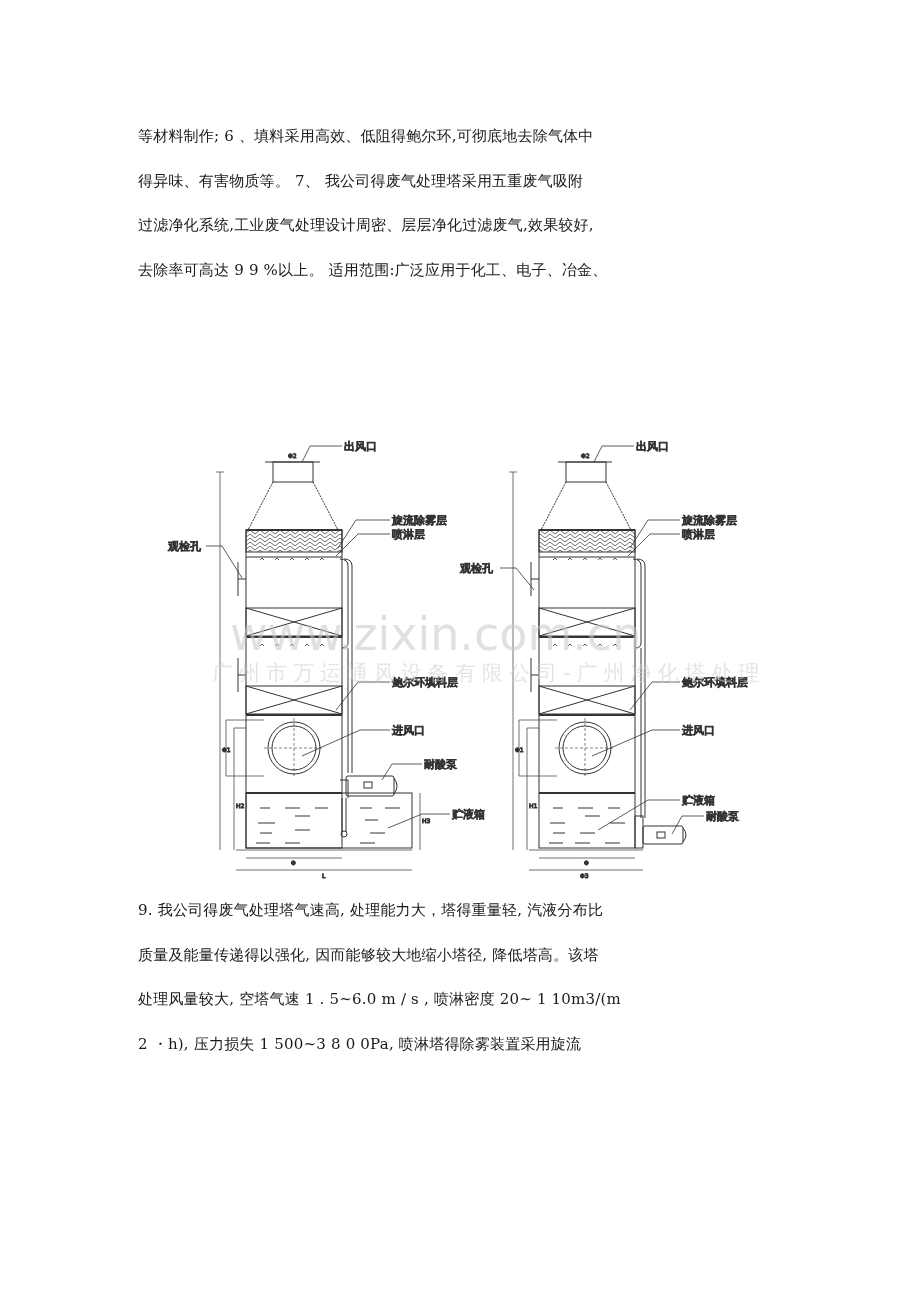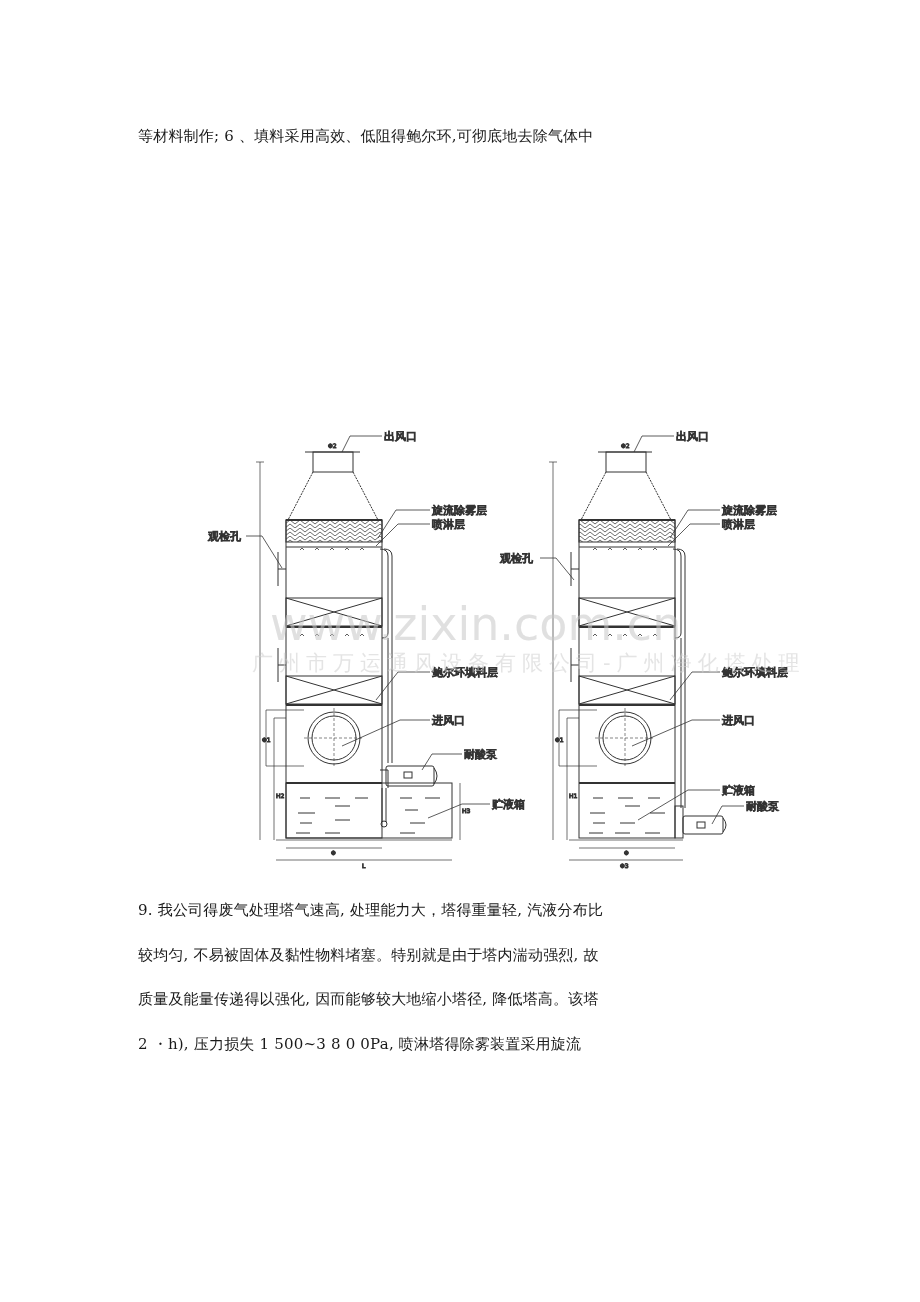--- a/index.html
+++ b/index.html
@@ -2,32 +2,35 @@
 <html><head>
 <meta charset="utf-8">
 <style>
   html, body { margin: 0; padding: 0; background: #ffffff; }
   body { width: 920px; height: 1302px; position: relative; overflow: hidden;
          font-family: "DejaVu Serif", "Liberation Serif", serif; color: #1a1a1a; }
   .para { position: absolute; left: 138px; width: 650px; font-size: 15px; }
   .line { height: 44.5px; line-height: 44.5px; white-space: nowrap; letter-spacing: 0.2px; }
   .p1 { top: 114px; }
   .p2 { top: 888px; }
-  .figure { position: absolute; left: 160px; top: 408px; width: 620px; height: 470px; margin-left: 40px; }
+  .figure { position: absolute; left: 160px; top: 418px; width: 620px; height: 470px; }
   .figure svg { width: 100%; height: 100%; }
   .lbl { font-family: "DejaVu Sans", sans-serif; font-size: 11px; fill: #222; }
   .dim { font-family: "DejaVu Sans", sans-serif; font-size: 6px; fill: #444; }
   .wm { font-family: "DejaVu Sans", sans-serif; font-size: 46px; fill: #c8c8c8; opacity: 0.55; }
   .wm2 { font-family: "DejaVu Sans", sans-serif; font-size: 21px; fill: #cfcfcf; opacity: 0.55; letter-spacing: 6px; }
 </style>
 </head>
 <body>
 
 <div class="para p1">
   <div class="line">等材料制作; 6 、填料采用高效、低阻得鲍尔环,可彻底地去除气体中</div>
+  <div class="line">得异味、有害物质等。 7、 我公司得废气处理塔采用五重废气吸附</div>
+  <div class="line">过滤净化系统,工业废气处理设计周密、层层净化过滤废气,效果较好,</div>
+  <div class="line">去除率可高达 9 9 %以上。  适用范围:广泛应用于化工、电子、冶金、</div>
 </div>
 
 <div class="figure">
   <svg viewBox="0 0 620 470" xmlns="http://www.w3.org/2000/svg" stroke="#333" fill="none" stroke-width="1">
     <defs>
       <pattern id="chev" width="10" height="8" patternUnits="userSpaceOnUse">
         <path d="M0 0 L5 4 L10 0 M0 4 L5 8 L10 4" stroke="#444" stroke-width="0.8" fill="none"></path>
       </pattern>
     </defs>
 
@@ -251,16 +254,16 @@
       <text class="lbl" x="546" y="402">耐酸泵</text>
     </g>
 
     <text class="wm" x="70" y="232" stroke="none">www.zixin.com.cn</text>
     <text class="wm2" x="52" y="262" stroke="none">广州市万运通风设备有限公司-广州净化塔处理</text>
   </svg>
 </div>
 
 <div class="para p2">
   <div class="line">9. 我公司得废气处理塔气速高, 处理能力大，塔得重量轻, 汽液分布比</div>
-  <div class="line">较均匀, 不易被固体及黏性物料堵塞。特别就是由于塔内湍动强烈, 故</div>
   <div class="line">质量及能量传递得以强化, 因而能够较大地缩小塔径, 降低塔高。该塔</div>
+  <div class="line">处理风量较大, 空塔气速 1 . 5~6.0 m / s , 喷淋密度 20~ 1 10m3/(m</div>
   <div class="line"> 2 ・h), 压力损失 1   500~3   8 0 0Pa, 喷淋塔得除雾装置采用旋流</div>
 </div>
 
 </body></html>

